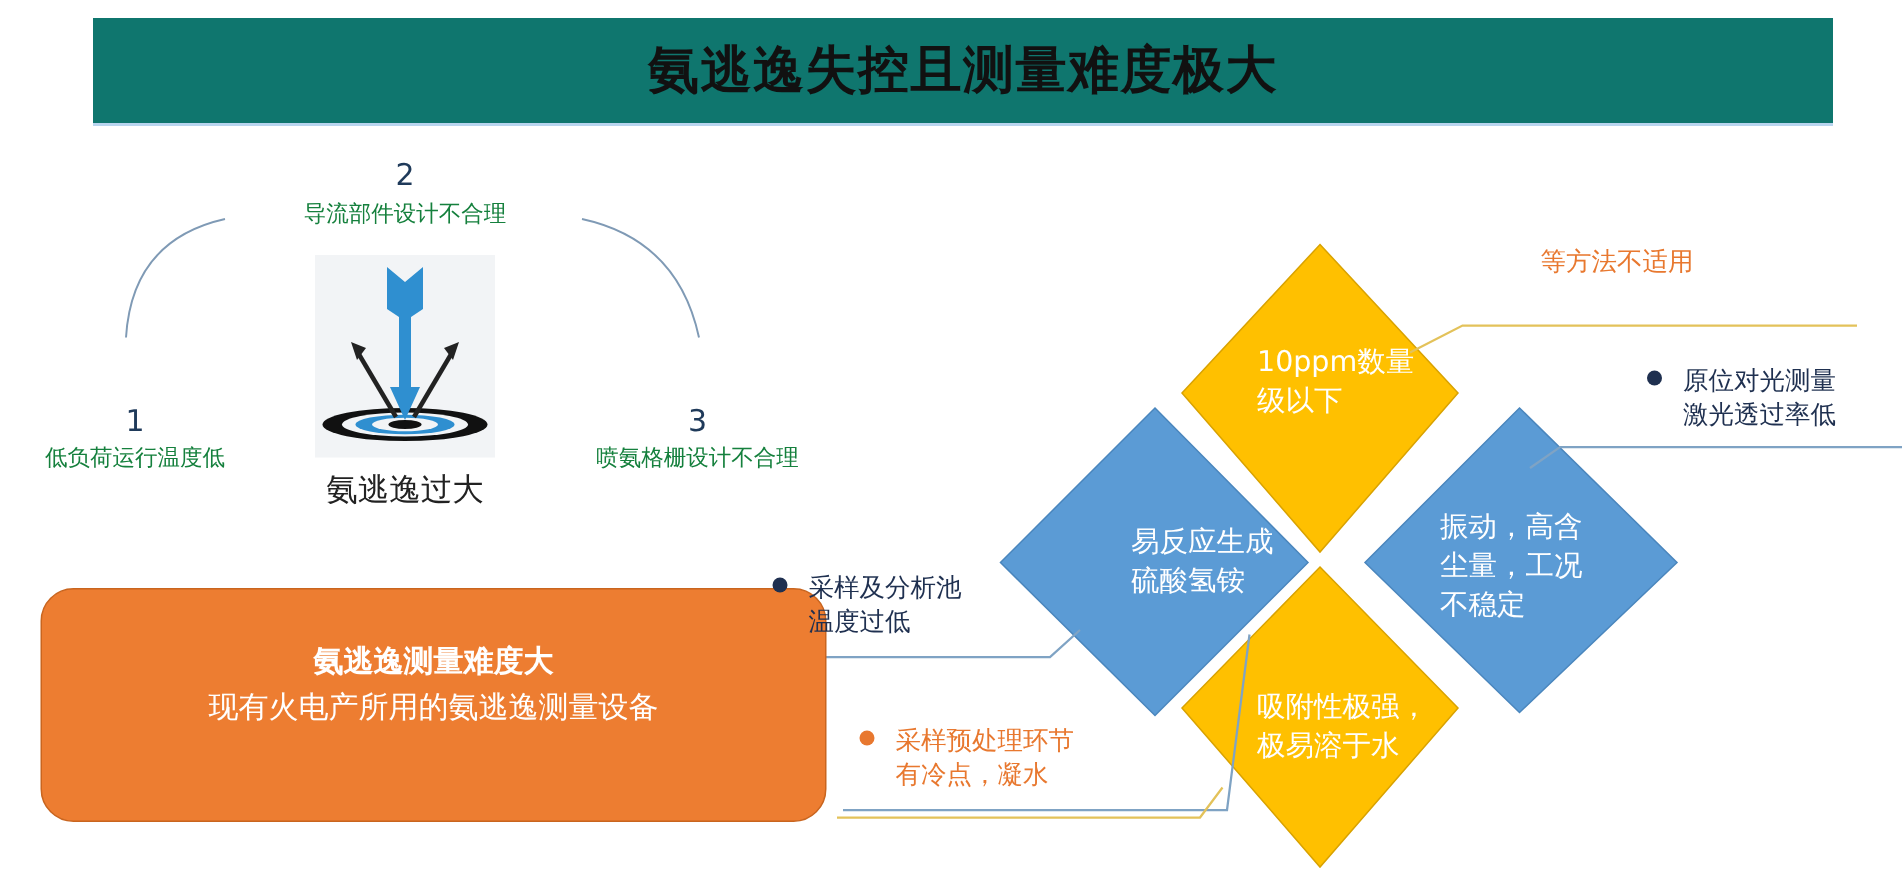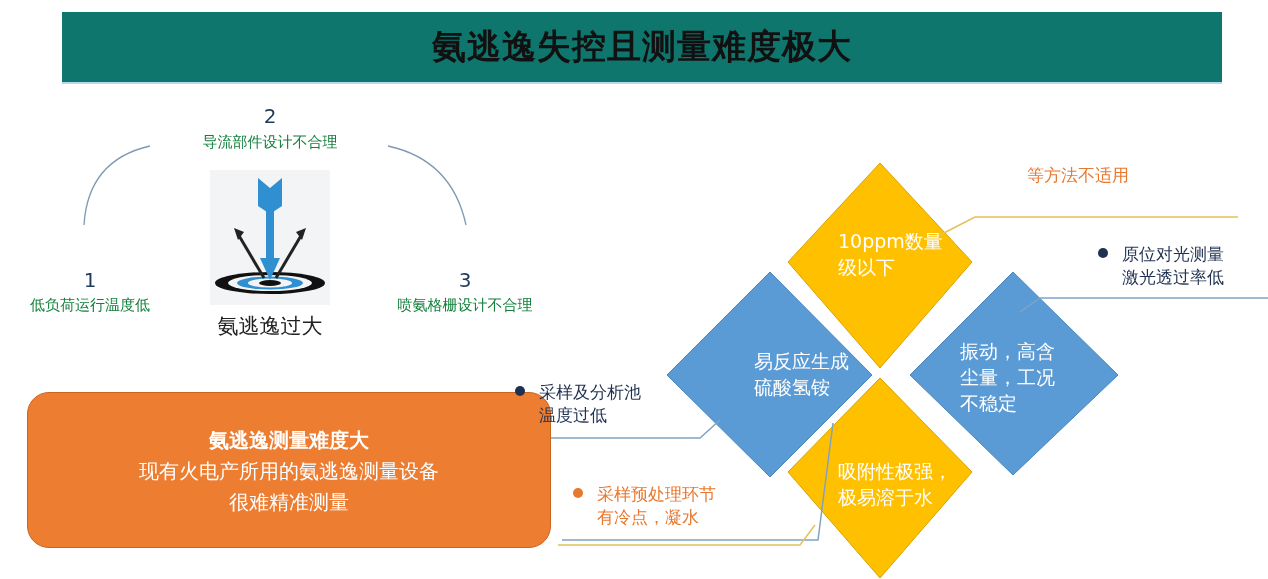--- a/index.html
+++ b/index.html
@@ -66,21 +66,20 @@
     <polygon points="48,8 60,18 72,8 72,36 60,44 48,36" fill="#2f8fd0"></polygon>
     <rect x="56" y="36" width="8" height="56" fill="#2f8fd0"></rect>
     <polygon points="50,88 70,88 60,110" fill="#2f8fd0"></polygon>
   </svg>
 </div>
 <div class="abs center-label" style="left:190px;top:312px;width:160px;">氨逃逸过大</div>
 
 <div class="orange-box">
   <div class="ob-l1">氨逃逸测量难度大</div>
   <div class="ob-l2">现有火电产所用的氨逃逸测量设备</div>
-  <div class="ob-l3">很难精准测量</div>
 </div>
 
 <div class="dtext" style="left:838px;top:228px;">
   <div>10ppm数量</div>
   <div>级以下</div>
 </div>
 <div class="dtext" style="left:718px;top:348px;margin-left:36px;">
   <div>易反应生成</div>
   <div>硫酸氢铵</div>
 </div>

